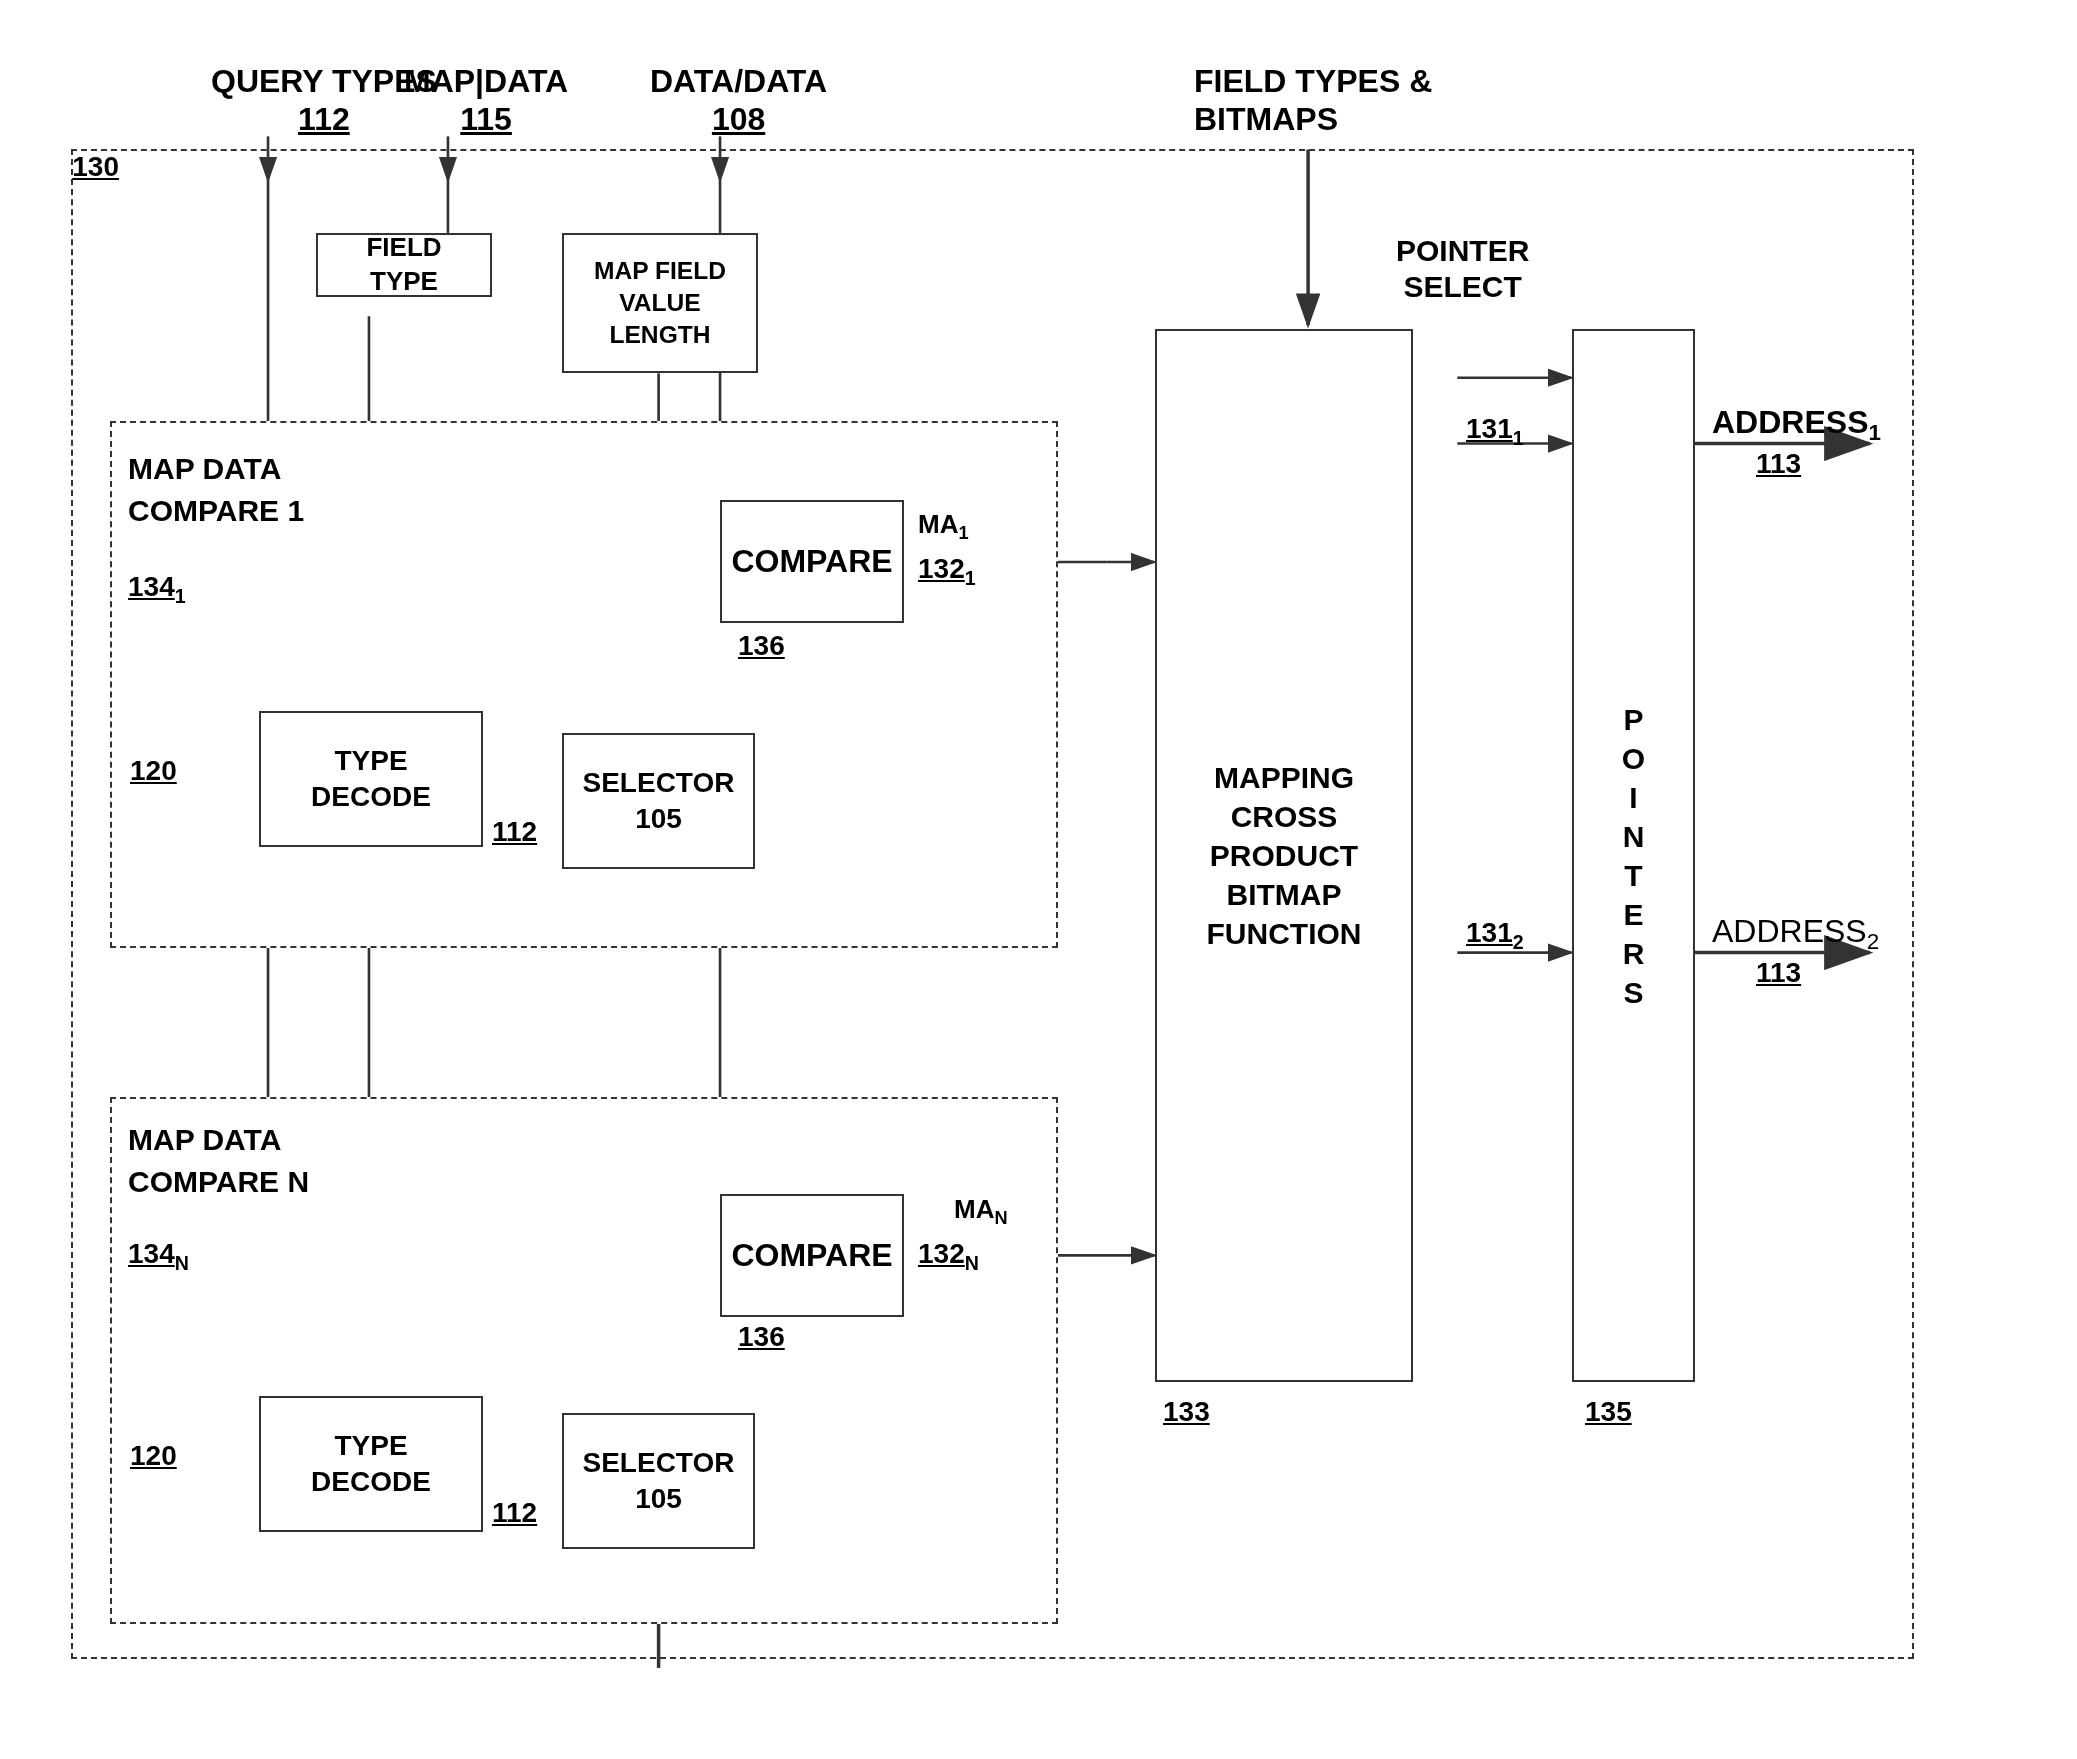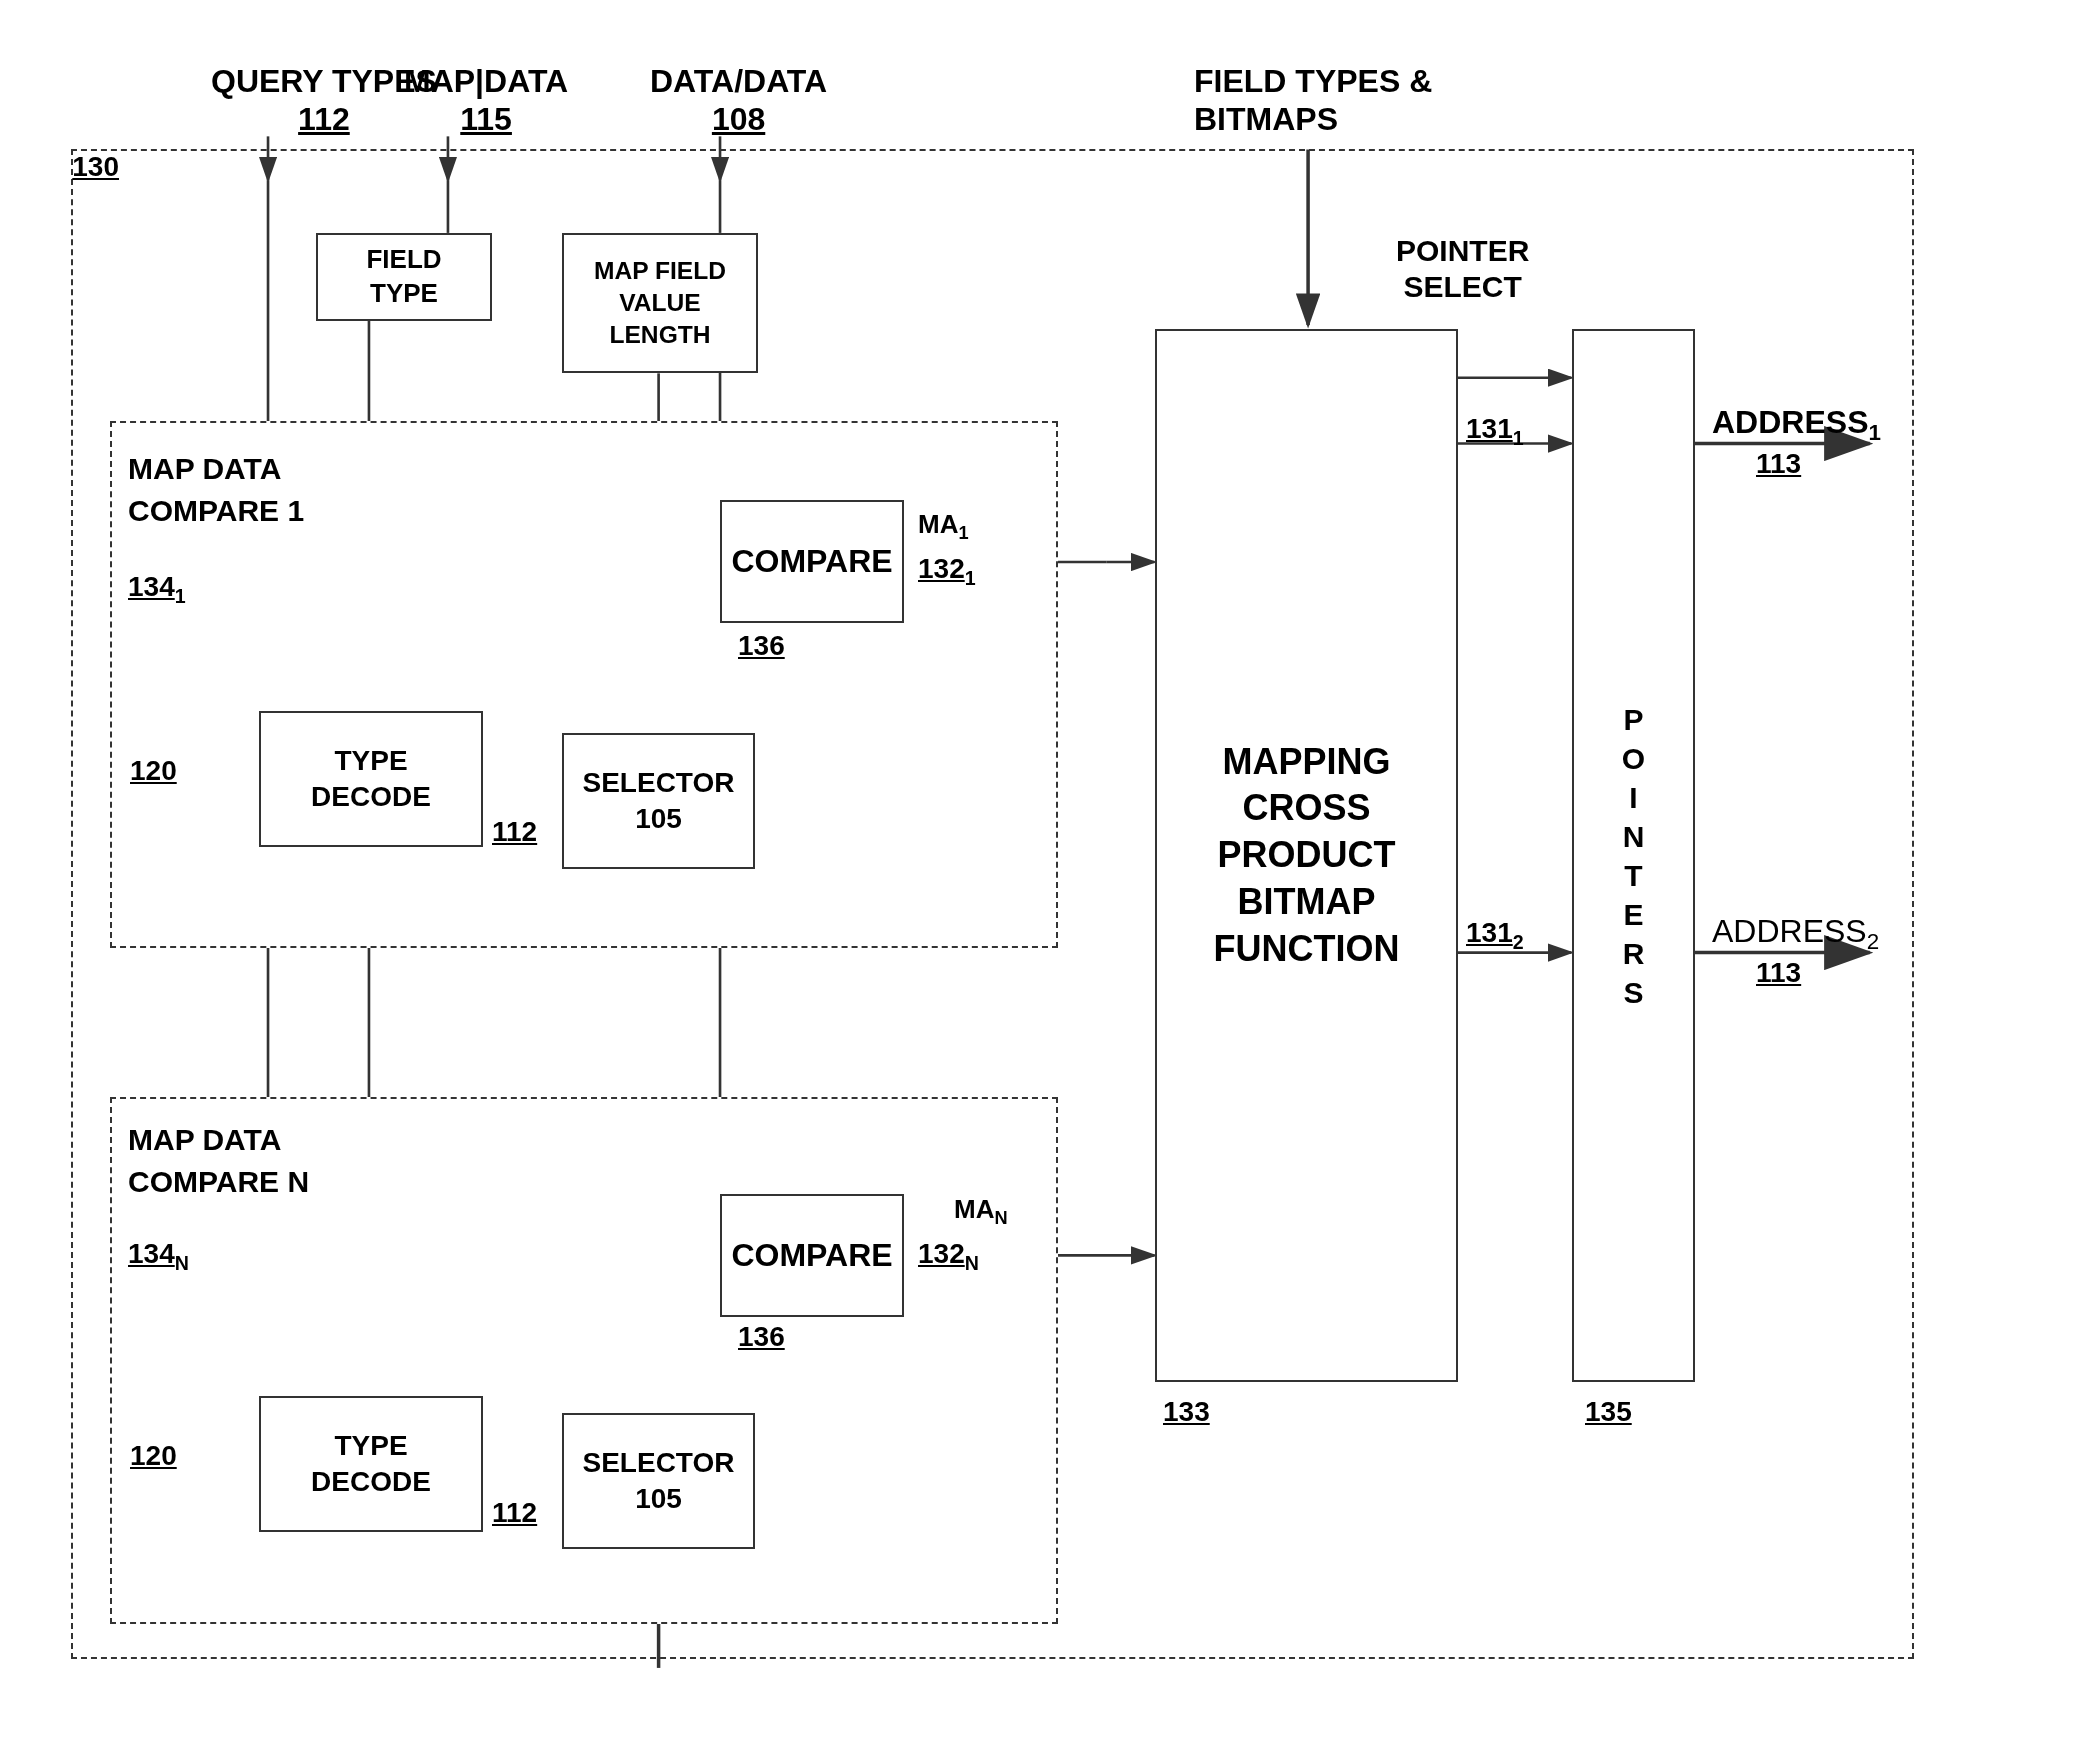--- a/index.html
+++ b/index.html
@@ -172,21 +172,21 @@
   <div class="top-label" style="left:1141px; top:17.6px; text-align:left;">
     <span>FIELD TYPES &amp;</span><br>
     <span>BITMAPS</span>
   </div>
 
   <div class="outer-box">
     
   </div>
   <div class="ref-label underline" style="left:19.3px; top:107px;">130</div>
 
-  <div class="box" style="left:263px; top:189px; width:176px; height:88px; font-size:26px;">
+  <div class="box" style="left:263px; top:189px; width:176px; height:64px; font-size:26px;">
     FIELD<br>TYPE
   </div>
 
   <div class="box" style="left:509px; top:189px; width:196px; height:140px; font-size:24.6px;">
     MAP FIELD<br>VALUE<br>LENGTH
   </div>
 
   <div class="top-label" style="left:1343px; top:189px; text-align:center; font-size:30px;">
     POINTER<br>SELECT
   </div>
@@ -224,21 +224,21 @@
   </div>
 
   <div class="box" style="left:509px; top:689px; width:193px; height:136px; font-size:28px;">
     SELECTOR<br>105
   </div>
 
   <div class="ref-label" style="left:439px; top:772px;">
     <span class="underline">112</span>
   </div>
 
-  <div class="box" style="left:1102px; top:285px; width:303px; height:1053px; font-size:36px;">
+  <div class="box" style="left:1102px; top:285px; width:258px; height:1053px; font-size:30px;">
     MAPPING<br>CROSS<br>PRODUCT<br>BITMAP<br>FUNCTION
   </div>
   <div class="ref-label" style="left:1110px; top:1352px;">
     <span class="underline">133</span>
   </div>
 
   <div class="box" style="left:1519px; top:285px; width:123px; height:1053px; font-size:30px;">
     P<br>O<br>I<br>N<br>T<br>E<br>R<br>S
   </div>
   <div class="ref-label" style="left:1532px; top:1352px;">

